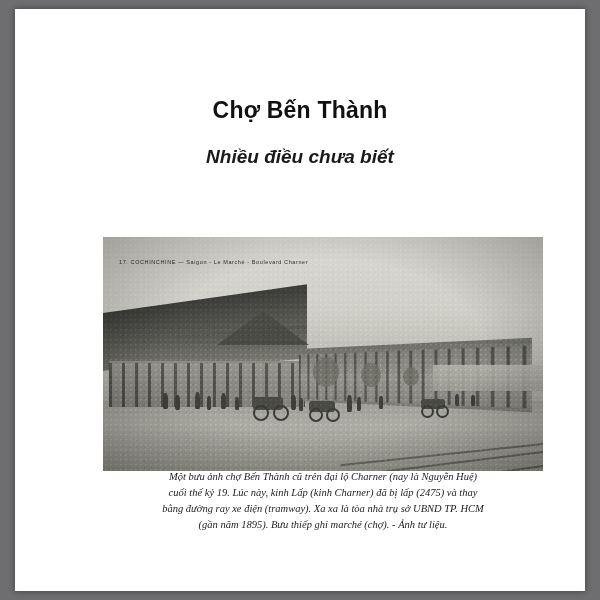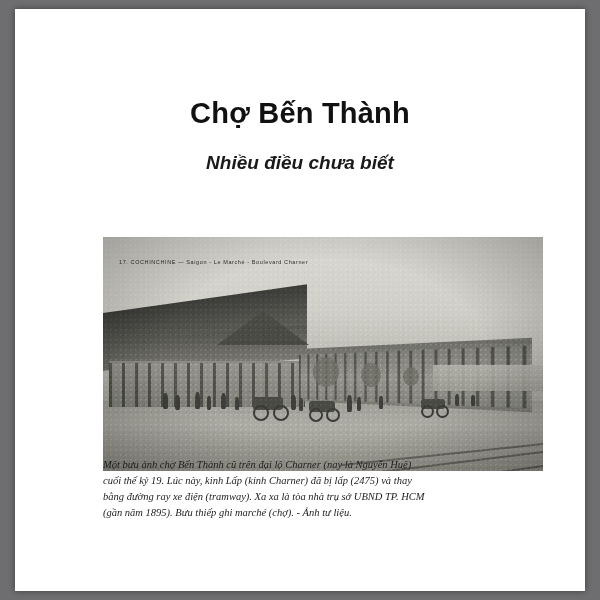--- a/index.html
+++ b/index.html
@@ -22,21 +22,21 @@
     height: 582px;
     background: #ffffff;
     box-shadow: 0 0 6px rgba(0,0,0,0.45);
     overflow: hidden;
   }
 
   .title {
     margin: 0;
     padding-top: 88px;
     text-align: center;
-    font-size: 29px;
+    font-size: 23px;
     font-weight: bold;
     color: #111111;
     letter-spacing: 0.2px;
   }
 
   .subtitle {
     margin: 0;
     padding-top: 22px;
     text-align: center;
     font-size: 19px;
@@ -217,23 +217,23 @@
     font-size: 5.5px;
     letter-spacing: .6px;
     color: #2f2f2c;
     white-space: nowrap;
   }
 
   
   .caption {
     position: absolute;
     left: 88px;
-    top: 448px;
+    top: 460px;
     width: 440px;
-    text-align: left;
+    text-align: center;
     font-family: "Liberation Serif", serif;
     font-style: italic;
     font-size: 10.5px;
     line-height: 16px;
     color: #1c1c1c;
   }
 </style>
 </head>
 <body>
 

